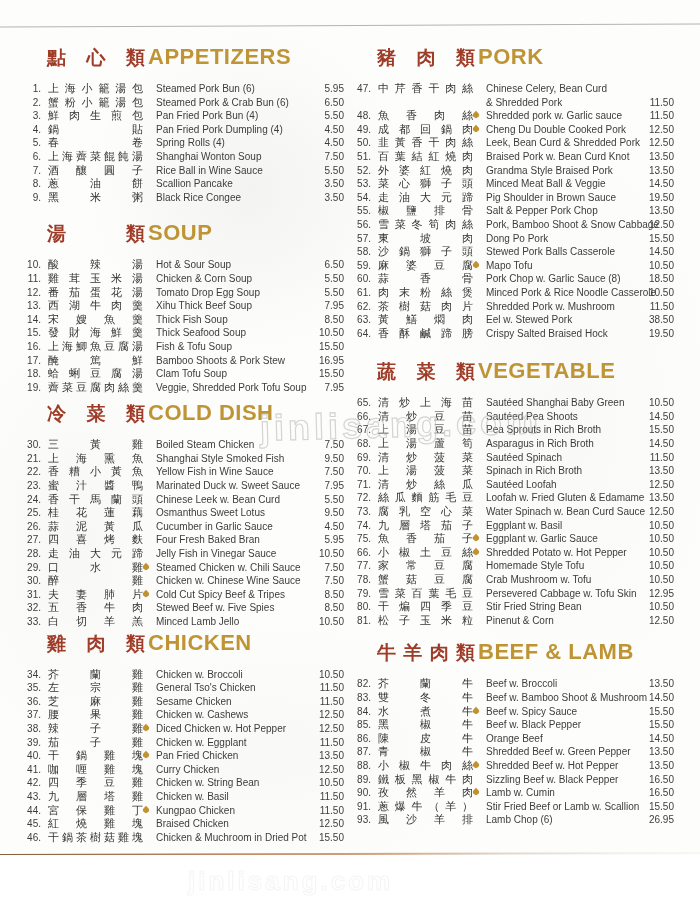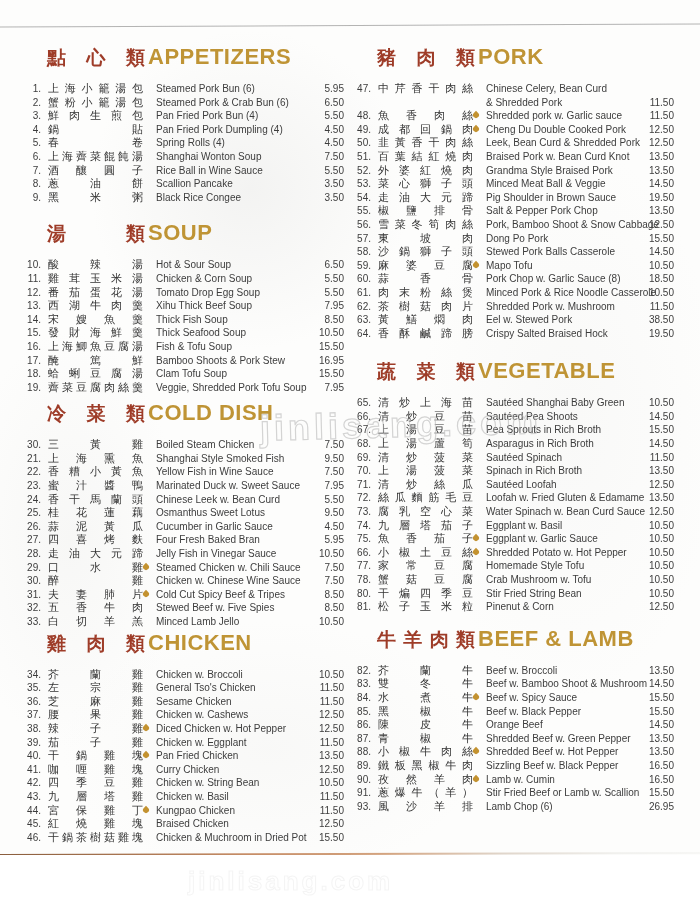--- a/index.html
+++ b/index.html
@@ -808,20 +808,29 @@
         <div class="row">
           <span class="num">78.</span>
           <span class="cn">蟹菇豆腐</span>
           <span class="slot"></span>
           <span class="en">
             <span class="l1">Crab Mushroom w. Tofu</span>
           </span>
           <span class="price">10.50</span>
         </div>
         <div class="row">
+          <span class="num">79.</span>
+          <span class="cn">雪菜百葉毛豆</span>
+          <span class="slot"></span>
+          <span class="en">
+            <span class="l1">Persevered Cabbage w. Tofu Skin</span>
+          </span>
+          <span class="price">12.95</span>
+        </div>
+        <div class="row">
           <span class="num">80.</span>
           <span class="cn">干煸四季豆</span>
           <span class="slot"></span>
           <span class="en">
             <span class="l1">Stir Fried String Bean</span>
           </span>
           <span class="price">10.50</span>
         </div>
         <div class="row">
           <span class="num">81.</span>

